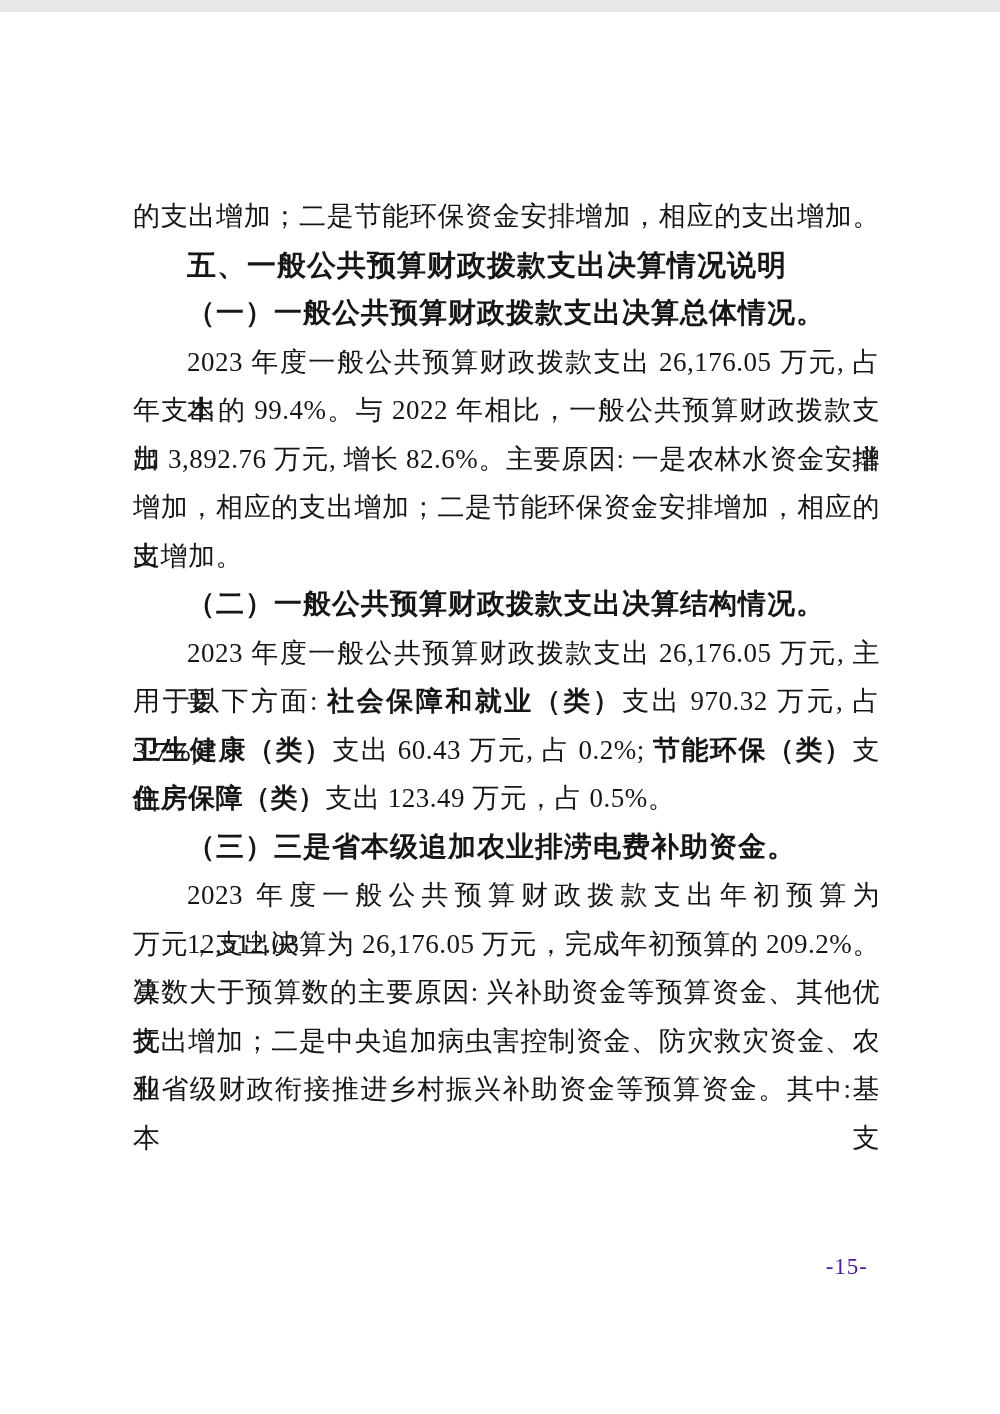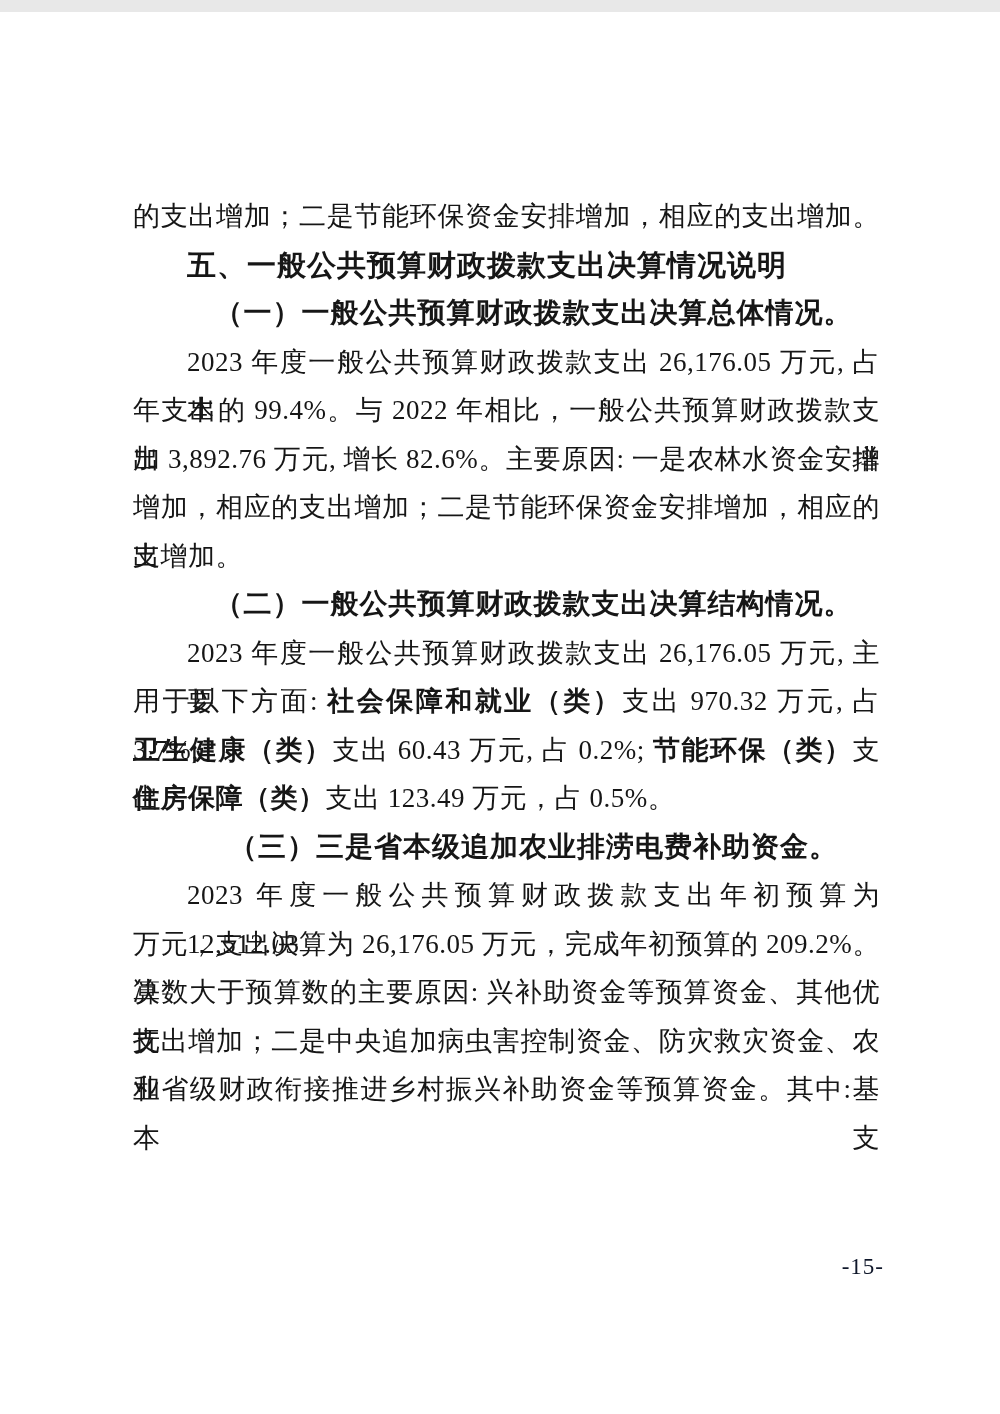--- a/index.html
+++ b/index.html
@@ -41,31 +41,30 @@
   .line.h1 {
     font-family: "Liberation Sans", "DejaVu Sans", sans-serif;
     font-weight: 700;
     font-size: 29px;
     letter-spacing: 1px;
   }
   .line.h2 {
     font-weight: 700;
     font-size: 28px;
     letter-spacing: 1px;
-    text-align: center;
   }
   .seg { font-weight: inherit; }
-  .seg.bold { font-weight: 700; }
+  .seg.bold { font-weight: 700; font-family: Liberation Mono, monospace; }
   .page-number {
     position: absolute;
     top: 1242px;
-    right: 116px;
+    right: 132px;
     font-size: 23px;
     letter-spacing: 1px;
-    color: #0f172a;
+    color: #4c1d95;
   }
 </style>
 </head>
 <body>
 
 <div class="page">
   <div class="content" id="content">
       <div class="line body jfy"><span class="seg">的支出增加；二是节能环保资金安排增加，相应的支出增加。</span></div>
       <div class="line h1 indent"><span class="seg bold">五、一般公共预算财政拨款支出决算情况说明</span></div>
       <div class="line h2 indent"><span class="seg bold">（一）一般公共预算财政拨款支出决算总体情况。</span></div>

